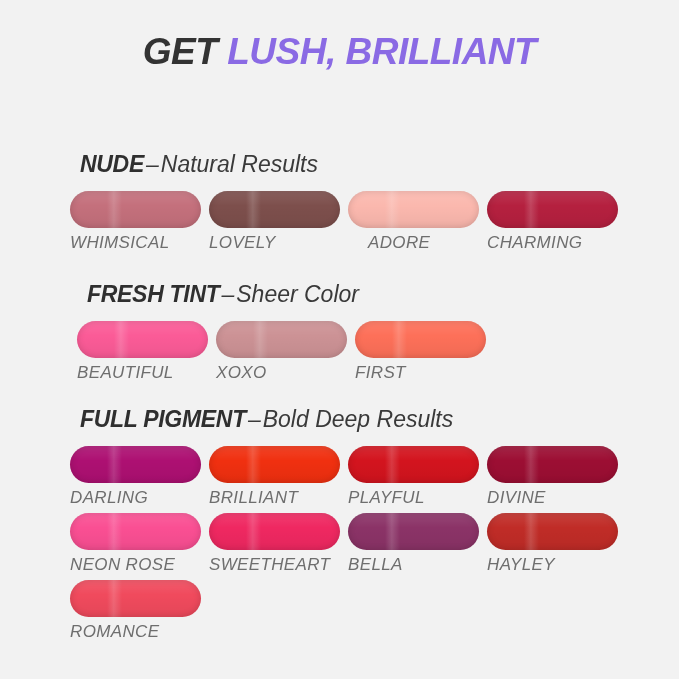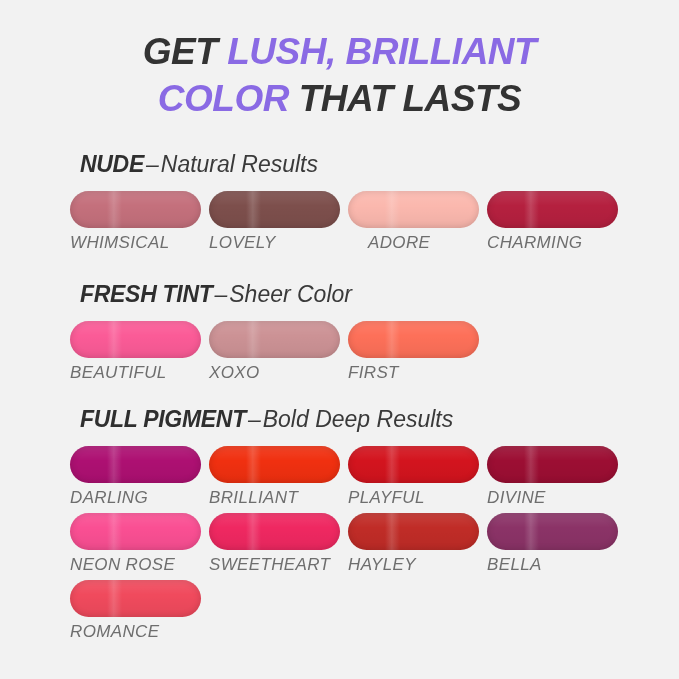--- a/index.html
+++ b/index.html
@@ -28,21 +28,21 @@
     letter-spacing: -0.5px;
     line-height: 1.28;
     color: #333333;
   }
   .headline .accent { color: #8a6ae4; }
   .headline .ln { display: block; white-space: nowrap; }
 
   
   .section { position: absolute; left: 0; width: 604px; }
   #section-0 { top: 152px; }
-  #section-1 { top: 282px; }
+  #section-1 { top: 282px; margin-left: 7px; }
   #section-2 { top: 407px; }
 
   .section-header {
     margin-left: 80px;
     font-size: 23px;
     font-style: italic;
     color: #2f2f2f;
     white-space: nowrap;
     line-height: 1.1;
   }
@@ -112,21 +112,20 @@
     color: #6e6e6e;
     letter-spacing: 0.35px;
     white-space: nowrap;
   }
 </style>
 </head>
 <body style="background: rgb(242, 242, 242);">
 
 <div class="headline">
   <span class="ln"><span>GET </span><span class="accent" style="color: rgb(138, 106, 228);">LUSH, BRILLIANT</span></span>
-  <span class="ln"><span class="accent" style="color: rgb(138, 106, 228);">COLOR</span><span> THAT LASTS</span></span>
 </div>
 
 <div class="section" id="section-0">
   <div class="section-header">
     <span class="sec-title">NUDE</span><span class="dash">–</span><span class="sec-sub">Natural Results</span>
   </div>
   <div class="swatch-grid">
     <div class="swatch-cell">
       <div class="swatch" style="background-color: rgb(196, 112, 124);"></div>
       <div class="swatch-label" style="color: rgb(110, 110, 110);">WHIMSICAL</div>
@@ -189,25 +188,25 @@
     </div>
     <div class="swatch-cell">
       <div class="swatch" style="background-color: rgb(250, 79, 147);"></div>
       <div class="swatch-label" style="color: rgb(110, 110, 110);">NEON ROSE</div>
     </div>
     <div class="swatch-cell">
       <div class="swatch" style="background-color: rgb(239, 40, 97);"></div>
       <div class="swatch-label" style="color: rgb(110, 110, 110);">SWEETHEART</div>
     </div>
     <div class="swatch-cell">
+      <div class="swatch" style="background-color: rgb(139, 51, 103);"></div>
+      <div class="swatch-label" style="color: rgb(110, 110, 110);">BELLA</div>
+    </div>
+    <div class="swatch-cell">
       <div class="swatch" style="background-color: rgb(192, 44, 39);"></div>
       <div class="swatch-label" style="color: rgb(110, 110, 110);">HAYLEY</div>
     </div>
     <div class="swatch-cell">
-      <div class="swatch" style="background-color: rgb(139, 51, 103);"></div>
-      <div class="swatch-label" style="color: rgb(110, 110, 110);">BELLA</div>
-    </div>
-    <div class="swatch-cell">
       <div class="swatch" style="background-color: rgb(240, 74, 93);"></div>
       <div class="swatch-label" style="color: rgb(110, 110, 110);">ROMANCE</div>
     </div>
   </div>
 </div>
 
 </body></html>

